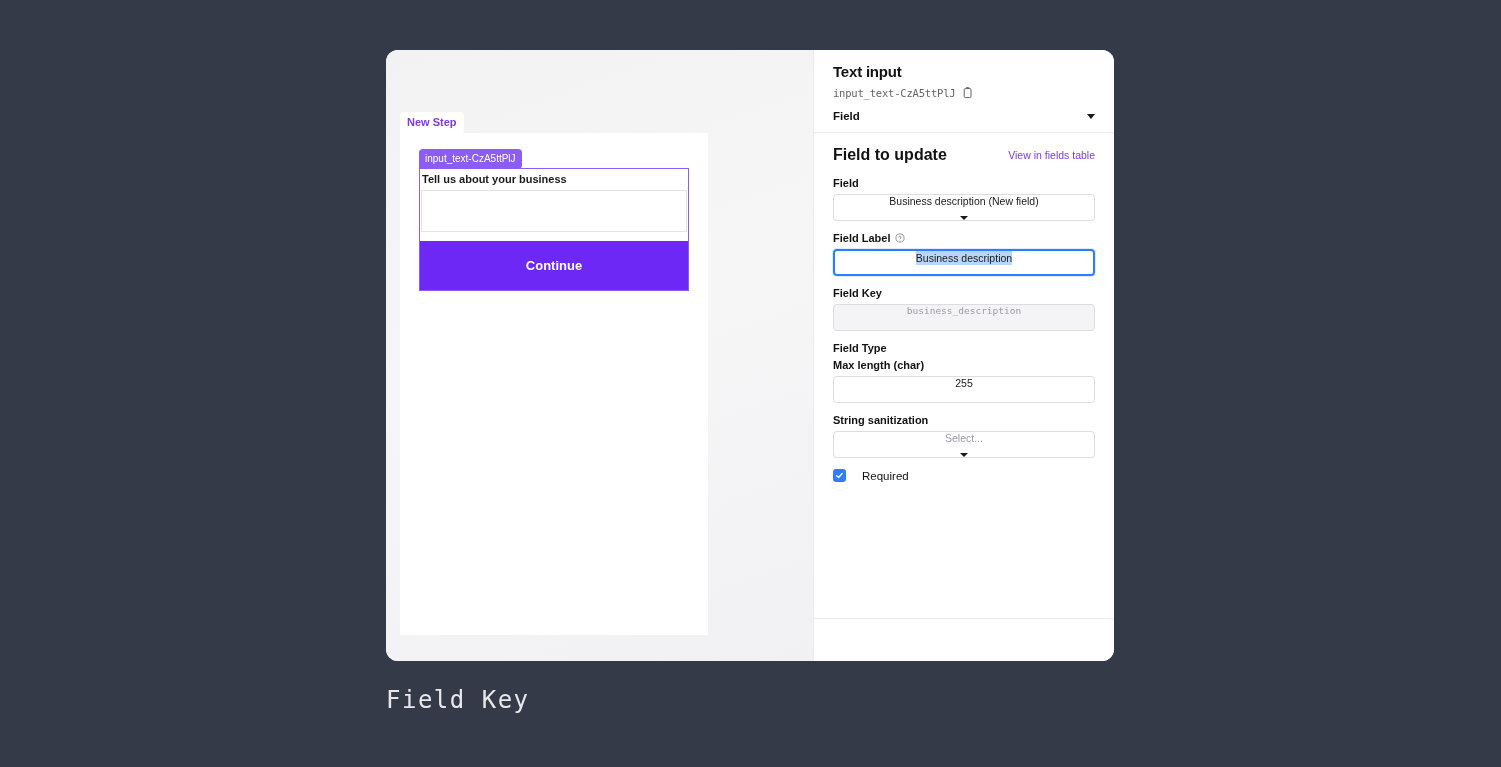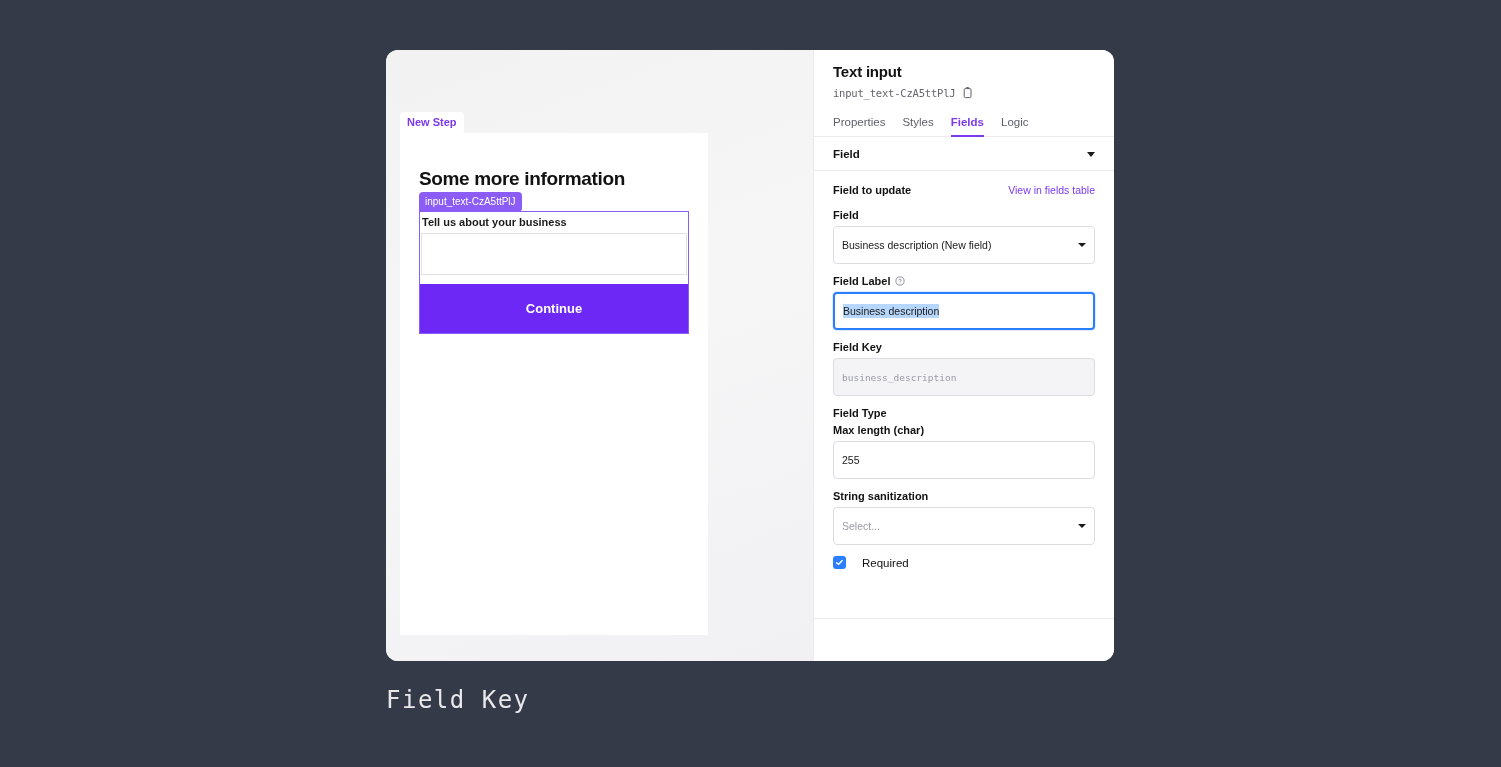--- a/index.html
+++ b/index.html
@@ -202,21 +202,21 @@
     flex: 1 1 auto;
   }
 
   .row-between {
     display: flex;
     align-items: center;
     justify-content: space-between;
     margin-bottom: 13px;
   }
 
-  .subhead { font-size: 11px; font-weight: 600; color: #121212; }
+  .subhead { font-size: 16px; font-weight: 600; color: #121212; }
 
   .link {
     font-size: 10.5px;
     color: #7c3aed;
     cursor: pointer;
     text-decoration: none;
   }
 
   .field-label {
     font-size: 11px;
@@ -225,32 +225,33 @@
     display: flex;
     align-items: center;
     gap: 5px;
     margin-bottom: 5px;
   }
 
   .help-icon { cursor: pointer; line-height: 0; display: flex; }
 
   .ctl {
     width: 100%;
-    height: 38px;
+    height: 27px;
     border: 1px solid #dcdce1;
     border-radius: 4px;
     background: #ffffff;
     font-size: 10.5px;
     color: #1a1a1a;
     padding: 0 8px;
     font-family: "Liberation Sans", sans-serif;
     display: flex;
     align-items: center;
     margin-bottom: 11px;
     position: relative;
+    flex-direction: column;
   }
 
   .ctl.select { justify-content: space-between; cursor: pointer; }
 
   .ctl.disabled {
     background: #f4f4f6;
     color: #9a9aa6;
     cursor: default;
     border-color: #e6e6ea;
   }
@@ -332,21 +333,20 @@
 <body>
 
 <div class="app-window">
 
   <div class="canvas">
 
     <div class="step-badge">New Step</div>
 
     <div class="step-card">
 
-      <div class="step-title">Some more information</div>
 
       <div class="selected-block">
         <div class="elem-badge">input_text-CzA5ttPlJ</div>
 
         <div class="field-label-preview">Tell us about your business</div>
 
         <div class="field-input-preview"></div>
 
         <button class="continue-btn">Continue</button>
       </div>
@@ -363,26 +363,20 @@
         <span class="insp-id">input_text-CzA5ttPlJ</span>
         <span class="copy-icon">
           <svg width="11" height="12" viewBox="0 0 11 12" fill="none">
             <rect x="2.2" y="1.6" width="6.8" height="9" rx="1.2" stroke="#5e5e6b" stroke-width="1"></rect>
             <path d="M4.2 1.6 V1.1 a0.7 0.7 0 0 1 .7-.7h1.4a0.7 0.7 0 0 1 .7.7V1.6" stroke="#5e5e6b" stroke-width="1" fill="none"></path>
           </svg>
         </span>
       </div>
     </div>
 
-    <div class="tabs">
-      <div class="tab">Properties</div>
-      <div class="tab">Styles</div>
-      <div class="tab active">Fields</div>
-      <div class="tab">Logic</div>
-    </div>
 
     <div class="section-head">
       <span class="section-title">Field</span>
       <span class="caret"></span>
     </div>
 
     <div class="section-body">
 
       <div class="row-between">
         <span class="subhead">Field to update</span>

